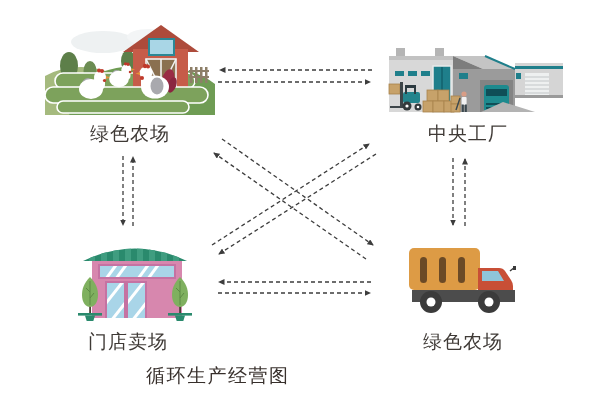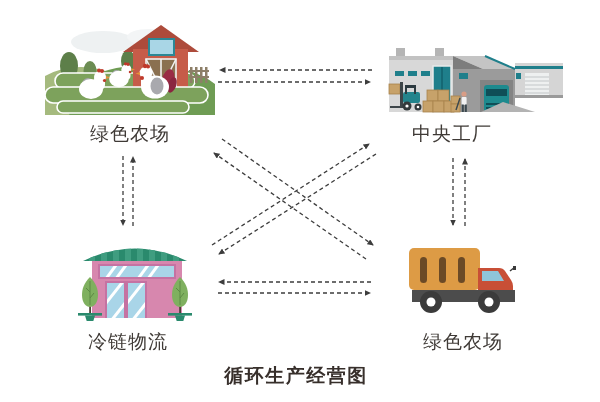--- a/index.html
+++ b/index.html
@@ -6,22 +6,22 @@
   .canvas {
     position:relative; width:600px; height:386px; background:#ffffff;
     overflow:hidden; font-family:"Liberation Sans", sans-serif;
   }
   .abs { position:absolute; }
   .node-label {
     position:absolute; width:150px; text-align:center;
     font-size:19px; color:#3f3a36; letter-spacing:1px; line-height:22px;
   }
   .diagram-title {
-    position:absolute; left:146px; top:363px; width:300px; text-align:center;
-    font-size:19px; font-weight:bold; color:#372f2b; letter-spacing:1.5px;
+    position:absolute; left:146px; top:363px; width:300px; 
+    font-size:19px; font-weight:normal; color:#372f2b; letter-spacing:1.5px;
   }
   svg { display:block; }
 </style>
 </head>
 <body>
 
 <div class="canvas">
 
   <svg class="abs" style="left:0;top:0" width="600" height="402" viewBox="0 0 600 402">
     <defs>
@@ -265,19 +265,19 @@
     <path d="M80,25 L101,25 Q105,25 107,28 L113,37 Q115,40 115,43 L115,55 L80,55 Z" fill="#c84f36"></path>
     <path d="M84,28 L100,28 L106,38 L84,38 Z" fill="#8fc5d9"></path>
     <rect x="14" y="47" width="103" height="12" fill="#4c4c4c"></rect>
     <circle cx="33" cy="59" r="11" fill="#3b3b3b"></circle>
       <circle cx="33" cy="59" r="4.5" fill="#ffffff"></circle>
     <circle cx="91" cy="59" r="11" fill="#3b3b3b"></circle>
       <circle cx="91" cy="59" r="4.5" fill="#ffffff"></circle>
   </svg>
 
   <div class="node-label" style="left:55px;top:123px">绿色农场</div>
-  <div class="node-label" style="left:377px;top:123px">中央工厂</div>
-  <div class="node-label" style="left:53px;top:331px">冷链物流</div>
+  <div class="node-label" style="left:393px;top:123px">中央工厂</div>
+  <div class="node-label" style="left:53px;top:331px">门店卖场</div>
   <div class="node-label" style="left:388px;top:331px">绿色农场</div>
 
   <div class="diagram-title">循环生产经营图</div>
 
 </div>
 
 </body></html>

